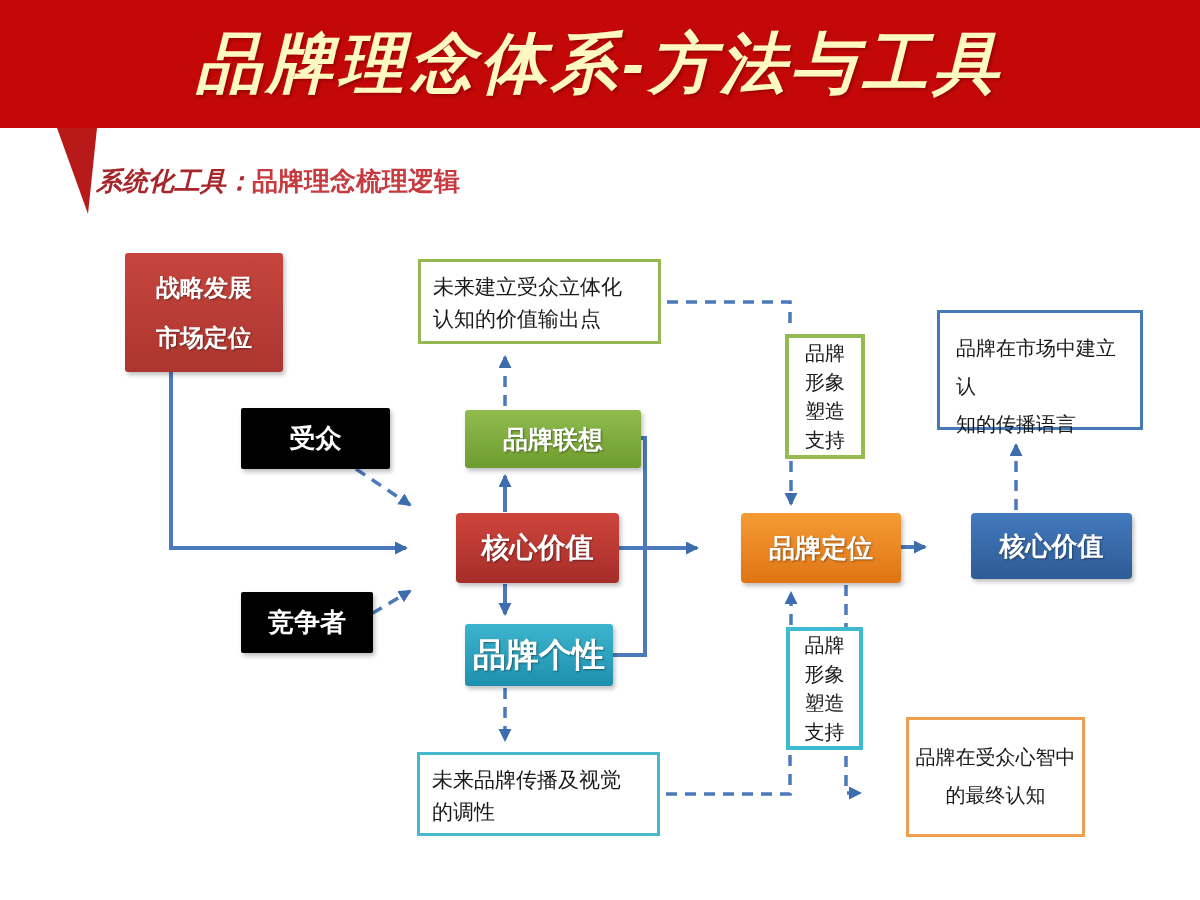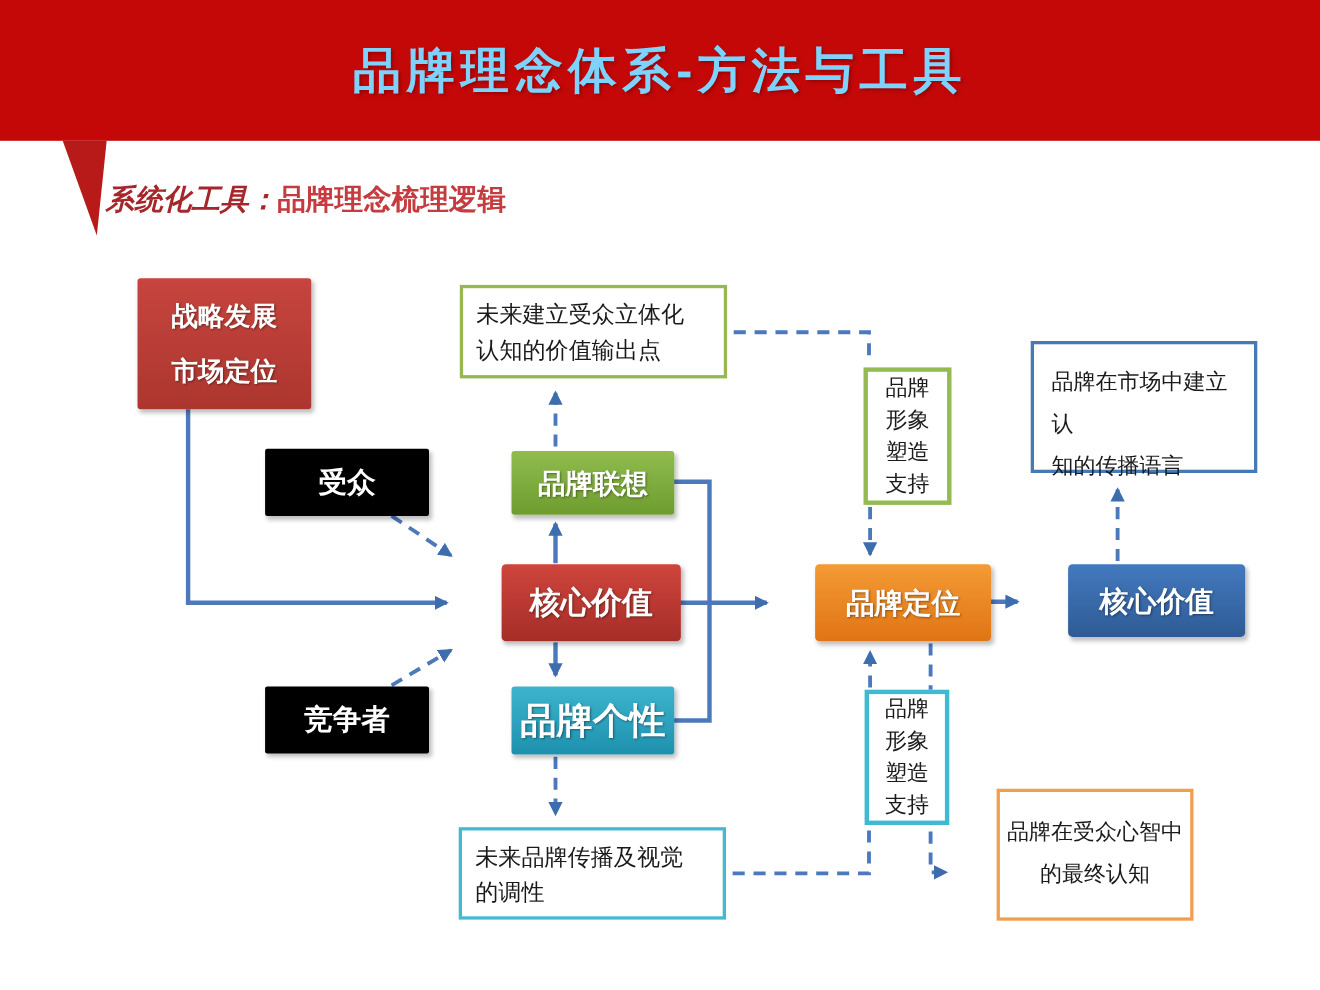--- a/index.html
+++ b/index.html
@@ -6,22 +6,22 @@
   .slide{
     position:relative;width:1200px;height:900px;overflow:hidden;
     background:#ffffff;font-family:"Liberation Sans","DejaVu Sans",sans-serif;
   }
   
   .banner{
     position:absolute;left:0;top:0;width:1200px;height:128px;
     background:#C40808;display:flex;align-items:center;justify-content:center;
   }
   .title{
-    color:#7dd3fc;font-size:44px;font-weight:900;letter-spacing:5px;
-    text-shadow:2px 2px 3px rgba(120,0,0,.55);white-space:nowrap;
+    color:#fef9c3;font-size:66px;font-weight:900;letter-spacing:5px;
+    text-shadow:2px 2px 3px rgba(120,0,0,.55);white-space:nowrap;font-style:italic;
   }
   .subtitle{position:absolute;left:96px;top:164px;white-space:nowrap;font-size:26px;}
   .sub-label{color:#A6272B;font-weight:900;font-style:italic;}
   .sub-text{color:#C53B40;font-weight:700;}
   
   .wires{position:absolute;left:0;top:0;width:1200px;height:900px;pointer-events:none;}
   .wire{stroke:#4B79BB;stroke-width:4;fill:none;}
   .wire.dash{stroke-width:3.5;stroke-dasharray:11 8;}
   .wedge{fill:#B81A1A;}
   
@@ -31,22 +31,22 @@
     display:flex;align-items:center;justify-content:center;text-align:center;
     color:#ffffff;font-weight:700;border-radius:3px;
     text-shadow:1px 1px 2px rgba(0,0,0,.4);
     box-shadow:2px 3px 4px rgba(0,0,0,.25);
   }
   .outline{background:#ffffff;color:#1a1a1a;}
   .strategy{left:92px;top:253px;width:158px;height:119px;
     background:linear-gradient(180deg,#C6453E,#AC362F);font-size:24px;line-height:2.05;}
   .black-node{background:#000000;font-size:26px;border-radius:2px;}
   .audience{left:208px;top:408px;width:149px;height:61px;}
-  .competitor{left:208px;top:624px;width:149px;height:61px;}
-  .association{left:432px;top:410px;width:148px;height:58px;
+  .competitor{left:208px;top:592px;width:132px;height:61px;}
+  .association{left:432px;top:410px;width:176px;height:58px;
     background:linear-gradient(180deg,#90BC4E,#6F9C2F);font-size:25px;}
   .core{left:423px;top:513px;width:163px;height:70px;
     background:linear-gradient(180deg,#CE453D,#A62D28);font-size:28px;border-radius:4px;}
   .personality{left:432px;top:624px;width:148px;height:62px;
     background:linear-gradient(180deg,#3DB4CE,#1E90AE);font-size:33px;}
   .positioning{left:708px;top:513px;width:160px;height:70px;
     background:linear-gradient(180deg,#F49B35,#E07414);font-size:26px;border-radius:4px;}
   .slogan{left:938px;top:513px;width:161px;height:66px;
     background:linear-gradient(180deg,#4379BE,#2E5B95);font-size:26px;border-radius:4px;}
   .future-value{left:385px;top:259px;width:243px;height:85px;border:3px solid #95B852;

